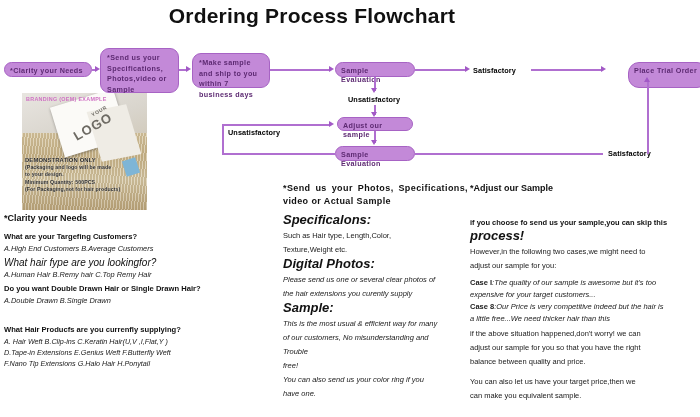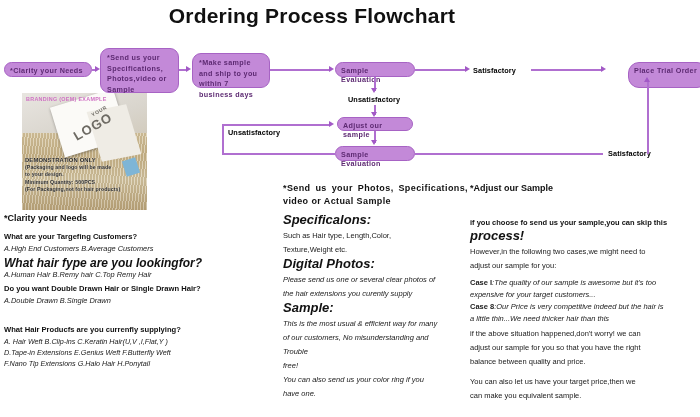--- a/index.html
+++ b/index.html
@@ -93,21 +93,21 @@
   
   .col{position:absolute;box-sizing:border-box;}
   .col-left{left:4px;top:212px;width:276px;}
   .col-mid{left:283px;top:182px;width:185px;}
   .col-right{left:470px;top:182px;width:228px;}
 
   .h1{font-size:9px;font-weight:bold;color:#111;margin:0 0 7px 0;line-height:12.5px;}
   .h1.wide{letter-spacing:.4px;}
   .q{font-size:7.6px;font-weight:bold;color:#111;margin:0 0 2px 0;line-height:10.5px;}
   .a{font-size:7.4px;font-style:italic;color:#1a1a1a;margin:0 0 3px 0;line-height:10.5px;}
-  .qi{font-size:12px;font-weight:bold;font-style:italic;color:#111;margin:0 0 2px 0;line-height:10.5px;}
+  .qi{font-size:10px;font-weight:normal;font-style:italic;color:#111;margin:0 0 2px 0;line-height:10.5px;}
   .p{font-size:7.5px;color:#1a1a1a;margin:0 0 3px 0;line-height:11px;}
   .pi{font-size:7.5px;font-style:italic;color:#1a1a1a;margin:0 0 3px 0;line-height:11px;}
   .bi{font-size:13px;font-weight:bold;font-style:italic;color:#111;margin:0 0 2px 0;line-height:11px;}
   .b{font-size:7.5px;font-weight:bold;color:#111;margin:12px 0 2px 0;line-height:11px;}
   .sp{height:6px;}
   .sp-s{height:3px;}
   .just{text-align:justify;}
   .case{font-size:7.5px;font-style:italic;color:#1a1a1a;margin:0 0 1px 0;line-height:11px;}
   .case b{font-style:normal;}
   .small-italic{font-size:7.2px;font-style:italic;line-height:10px;color:#1a1a1a;margin:0 0 1px 0;}
@@ -236,21 +236,21 @@
   <div class="sp-s"></div>
   <div class="b">if you choose fo send us your sample,you can skip this</div>
   <div class="bi">process!</div>
   <div class="sp-s"></div>
   <div class="p">However,in the following two cases,we might need to</div>
   <div class="p">adjust our sample for you:</div>
   <div class="sp-s"></div>
   <div class="case"><b>Case I</b><span>:The quality of our sample is awesome but it's too</span></div>
   <div class="case">expensive for your target customers...</div>
   <div class="case"><b>Case 8</b><span>:Our Price is very competitive indeed but the hair is</span></div>
-  <div class="case">a little thin...We need thicker hair than this</div>
+  <div class="case">a little free...We need thicker hair than this</div>
   <div class="sp-s"></div>
   <div class="p">if  the  above  situation  happened,don't worry! we  can</div>
   <div class="p">adjust our sample for you so that you have the right</div>
   <div class="p">balance between quality and price.</div>
   <div class="sp"></div>
   <div class="p">You can also let us have your target price,then we</div>
   <div class="p">can make you equivalent sample.</div>
 </div>
 
 </body></html>

